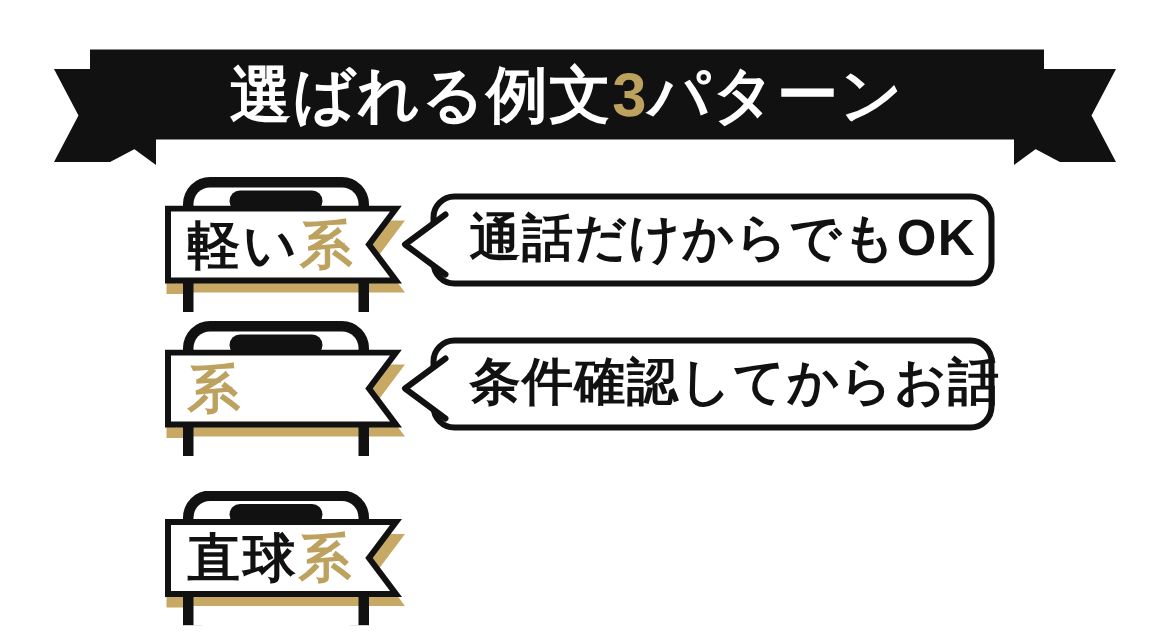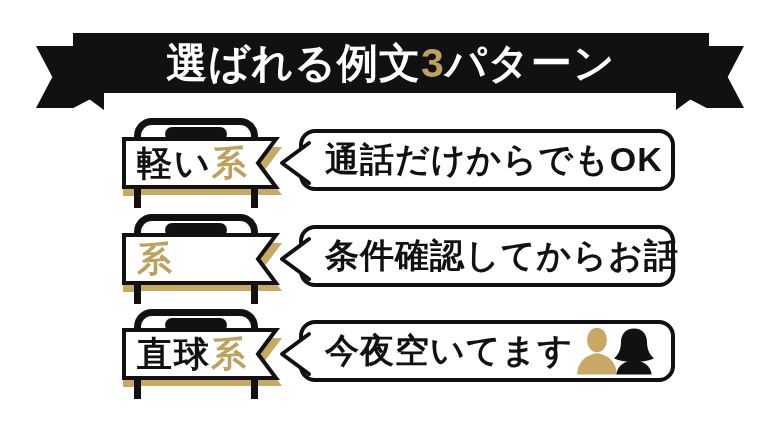--- a/index.html
+++ b/index.html
@@ -25,33 +25,33 @@
   }
   .ribbon-tail.left{left:36px;}
   .ribbon-tail.right{left:676px;transform:scaleX(-1);}
   .ribbon-fold{
     position:absolute;top:92px;width:30px;height:18px;background:var(--black);
     clip-path:polygon(18% 0,100% 0,100% 100%);
   }
   .ribbon-fold.left{left:74px;}
   .ribbon-fold.right{left:676px;transform:scaleX(-1);}
   .ribbon-band{
-    position:absolute;left:73px;top:33px;width:636px;height:60px;
+    position:absolute;left:60px;top:33px;width:636px;height:60px;
     background:var(--black);display:flex;align-items:center;justify-content:center;
   }
   .ribbon-band .title{
     color:var(--white);font-size:41px;letter-spacing:1px;line-height:60px;white-space:nowrap;
   }
   .gold-text{color:var(--gold);}
 
   
-  .row{position:absolute;left:0;width:640px;height:96px;margin-left:12px;}
+  .row{position:absolute;left:0;width:640px;height:96px;}
   .row-1{top:118px;}
   .row-2{top:214px;}
-  .row-3{top:309px;}
+  .row-3{top:327px;}
 
   
   .phone-frame{
     position:absolute;left:122px;top:0;width:124px;height:90px;
     border:7px solid var(--black);border-bottom:none;
     border-radius:18px 18px 0 0;z-index:2;
   }
   .phone-notch{
     position:absolute;left:50%;top:2px;transform:translateX(-50%);
     width:62px;height:14px;background:var(--black);border-radius:7px;
@@ -154,32 +154,15 @@
     <div class="phone-frame">
       <div class="phone-notch"></div>
     </div>
     <svg class="label-main-svg" viewBox="0 0 166 66">
       <polygon points="2,2 154,2 136,26 154,50 2,50" fill="#ffffff" stroke="#111111" stroke-width="4"></polygon>
     </svg>
     <div class="label-text">
         <span>直球</span>
         <span class="gold-text">系</span>
       </div>
-    <div class="bubble">
-      <svg class="bubble-tail" viewBox="0 0 34 46">
-        <polygon points="33,3 6,23 33,43" fill="#ffffff"></polygon>
-        <polyline points="33,3 6,23 33,43" fill="none" stroke="#111111" stroke-width="4" stroke-linejoin="round" stroke-linecap="round"></polyline>
-      </svg>
-      <span class="bubble-text">今夜空いてます</span>
-      <div class="busts">
-        <svg class="bust male" width="46" height="53" viewBox="0 0 60 64">
-          <ellipse class="fill-gold" cx="30" cy="17" rx="13" ry="16" fill="#c7a965"></ellipse>
-          <path class="fill-gold" d="M30 34 C 15 37 5 45 4 62 L 56 62 C 55 45 45 37 30 34 Z" fill="#c7a965"></path>
-        </svg>
-        <svg class="bust female" width="46" height="53" viewBox="0 0 60 64">
-          <path class="fill-black" d="M30 2 C 19 2 13 10 13 20 C 13 30 9 37 4 41 C 11 44 19 45 24 45 L 36 45 C 41 45 49 44 56 41 C 51 37 47 30 47 20 C 47 10 41 2 30 2 Z" fill="#111111"></path>
-          <path class="fill-black" d="M30 42 C 18 45 8 50 7 62 L 53 62 C 52 50 42 45 30 42 Z" fill="#111111"></path>
-        </svg>
-      </div>
-    </div>
   </div>
 
 </div>
 
 </body></html>

